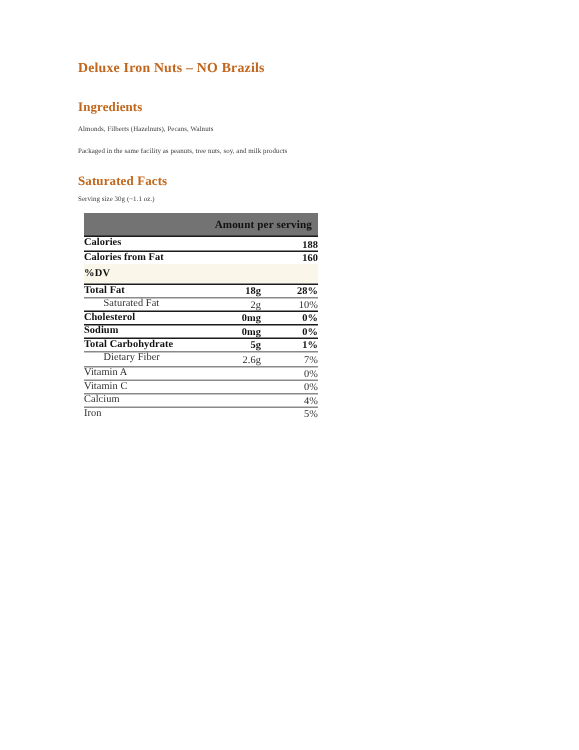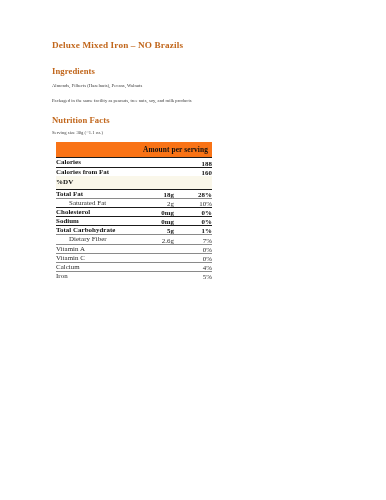--- a/index.html
+++ b/index.html
@@ -79,21 +79,21 @@
   .nf-table td {
     padding: 0;
     vertical-align: bottom;
   }
 
   .col-name  { width: 84px; }
   .col-amt   { width: 34px; }
   .col-dv    { width: 38px; }
 
   .row-band td {
-    background: #f97316;
+    background: #737373;
     font-weight: bold;
     font-size: 7.4px;
     text-align: right;
     padding: 3px 4px 3px 0;
     letter-spacing: 0.1px;
   }
 
   .row-dv td {
     background: #faf7ea;
     font-weight: bold;
@@ -152,29 +152,29 @@
 
   .nf-wrap {
     margin-left: 4px;
   }
 </style>
 </head>
 <body>
 
 <div class="page">
 
-  <h1 class="product-title">Deluxe Mixed Iron – NO Brazils</h1>
+  <h1 class="product-title">Deluxe Iron Nuts – NO Brazils</h1>
 
   <h2 class="section-heading">Ingredients</h2>
 
   <p class="body-line">Almonds, Filberts (Hazelnuts), Pecans, Walnuts</p>
 
   <p class="body-line last">Packaged in the same facility as peanuts, tree nuts, soy, and milk products</p>
 
-  <h2 class="section-heading nf-heading">Nutrition Facts</h2>
+  <h2 class="section-heading nf-heading">Saturated Facts</h2>
 
   <p class="serving-line">Serving size 30g (~1.1 oz.)</p>
 
   <div class="nf-wrap">
     <table class="nf-table">
       <colgroup>
         <col class="col-name">
         <col class="col-amt">
         <col class="col-dv">
       </colgroup>

